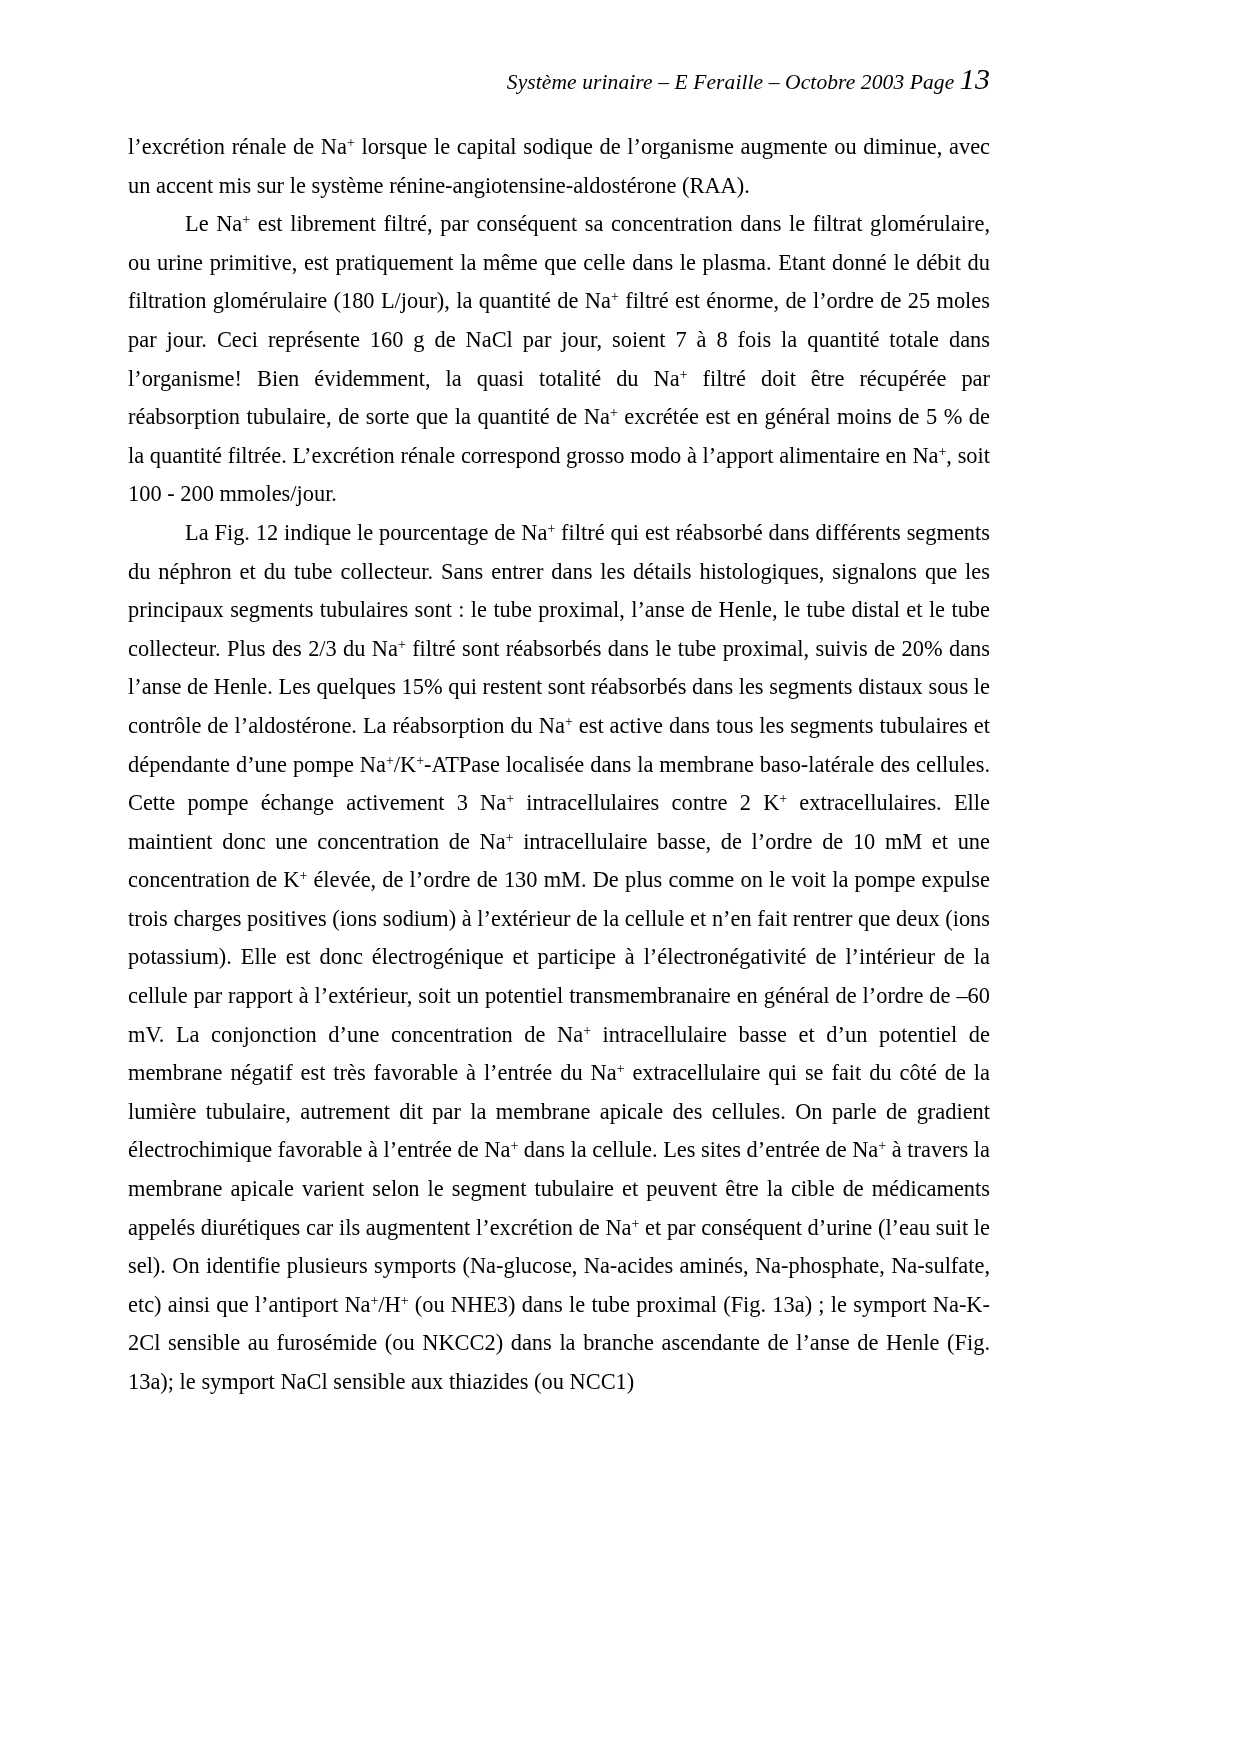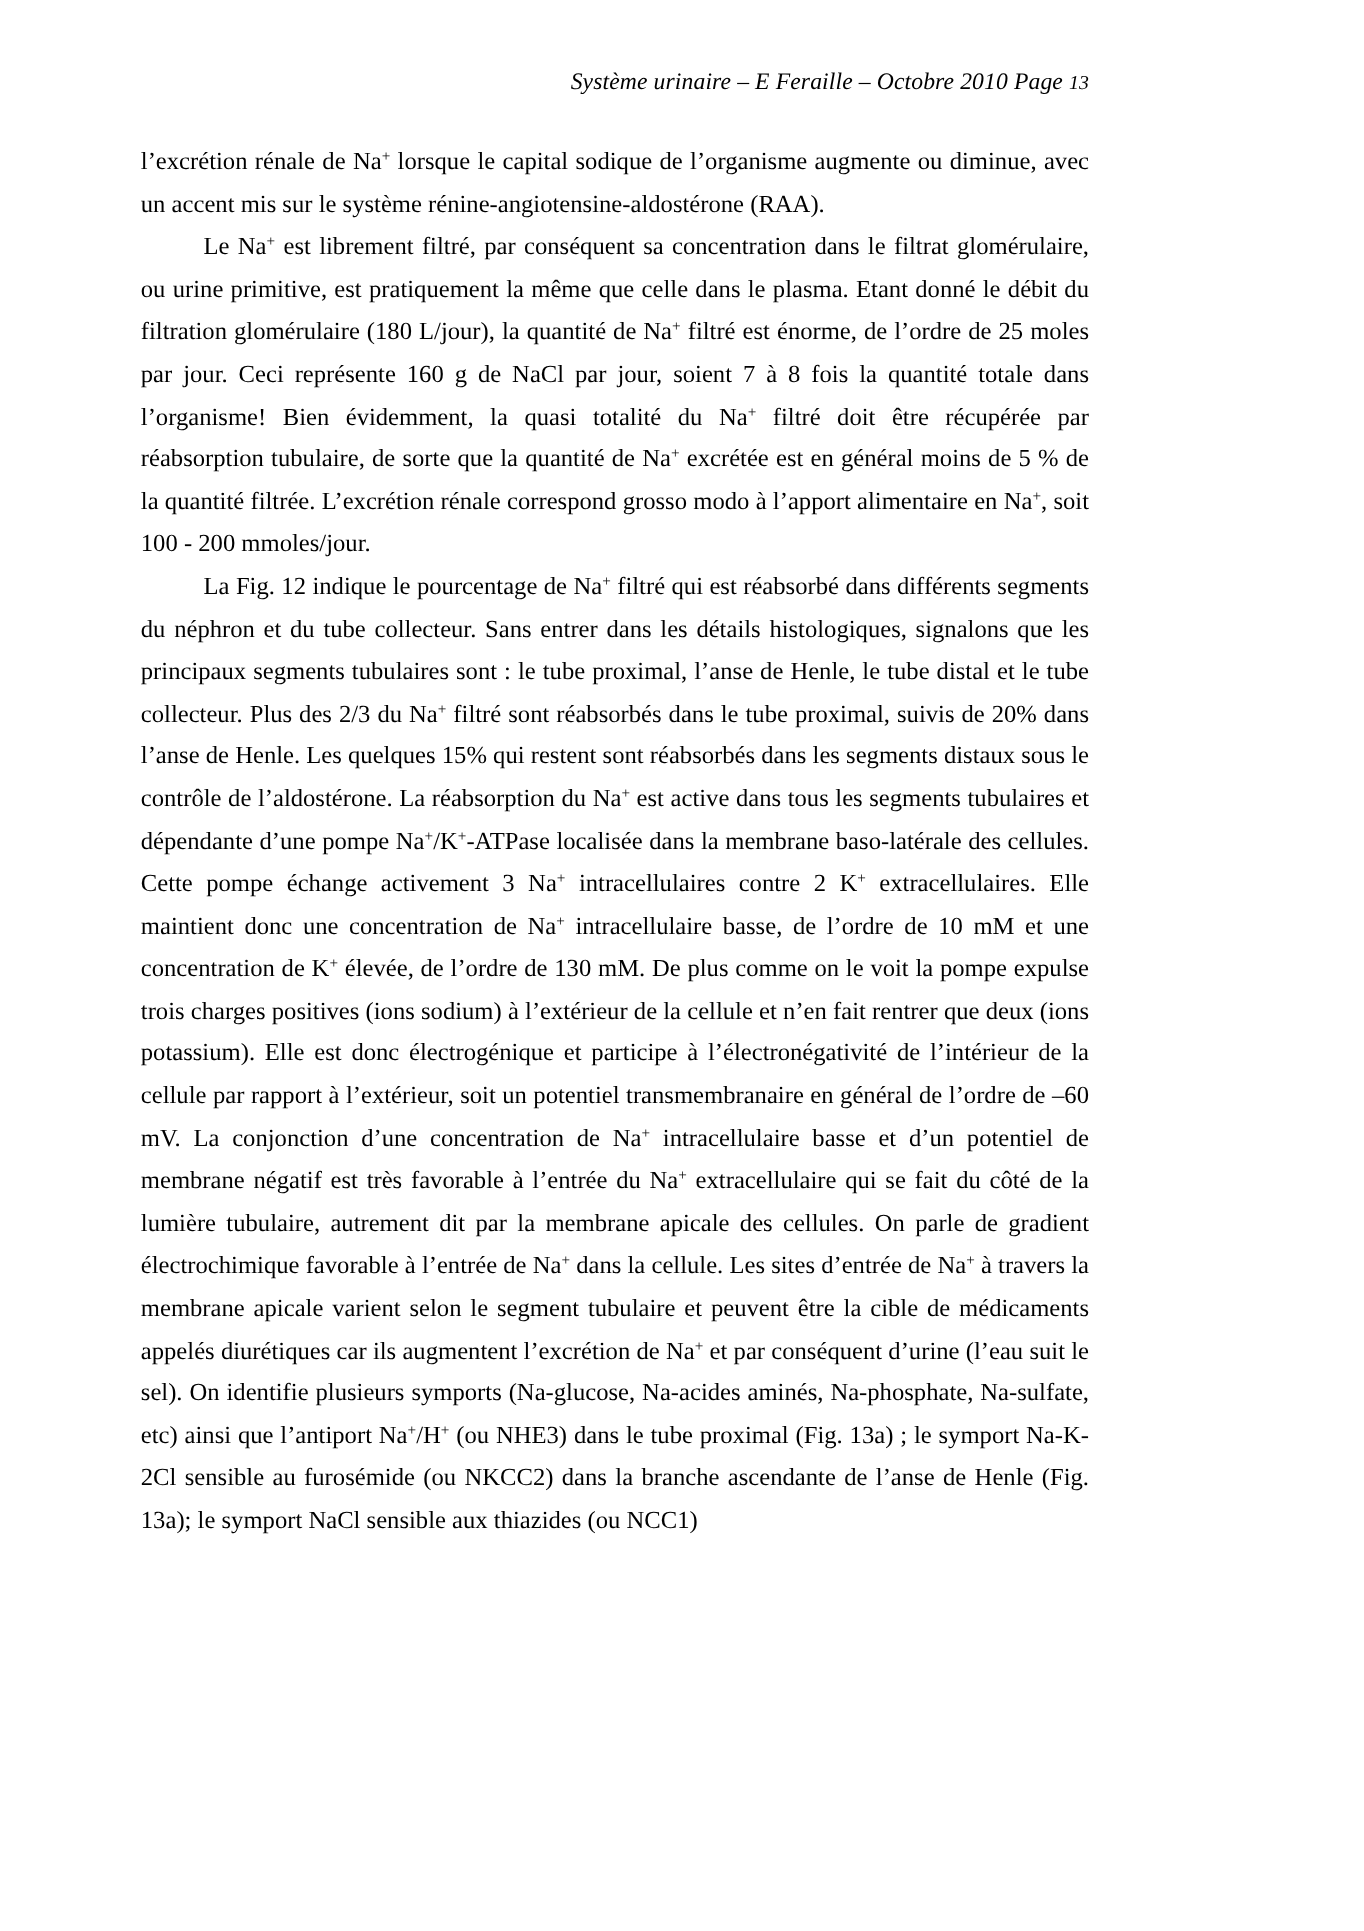--- a/index.html
+++ b/index.html
@@ -28,21 +28,21 @@
     left: 128px;
     width: 862px;
     text-align: right;
     font-style: italic;
     font-size: 21.5px;
     letter-spacing: 0.1px;
     white-space: nowrap;
   }
   .header .pagenum {
     font-style: italic;
-    font-size: 18px;
+    font-size: 30px;
   }
   .body-area {
     position: absolute;
     top: 128px;
     left: 128px;
     width: 862px;
   }
   p.para {
     margin: 0;
     padding: 0;
@@ -64,21 +64,21 @@
     vertical-align: 0.52em;
     line-height: 0;
   }
 </style>
 </head>
 <body>
 
 <div class="page">
 
   <div class="header">
-    <span>Système urinaire – E Feraille – Octobre 2010  Page </span><span class="pagenum">13</span>
+    <span>Système urinaire – E Feraille – Octobre 2003  Page </span><span class="pagenum">13</span>
   </div>
 
   <div class="body-area">
     <p class="para">l’excrétion rénale de Na<sup>+</sup> lorsque le capital sodique de l’organisme augmente ou diminue, avec un accent mis sur le <b>système rénine-angiotensine-aldostérone</b> (RAA).</p>
     <p class="para indent">Le Na<sup>+</sup> est librement filtré, par conséquent sa concentration dans le filtrat glomérulaire, ou urine primitive, est pratiquement la même que celle dans le plasma. Etant donné le débit du filtration glomérulaire (180 L/jour), la quantité de Na<sup>+</sup> filtré est énorme, de l’ordre de 25 moles par jour. Ceci représente 160 g de NaCl par jour, soient 7 à 8 fois la quantité totale dans l’organisme! Bien évidemment, la quasi totalité du Na<sup>+</sup> filtré doit être récupérée par réabsorption tubulaire, de sorte que la quantité de Na<sup>+</sup> <b>excrétée</b> est en général moins de 5 % de la quantité filtrée. L’excrétion rénale correspond grosso modo à l’apport alimentaire en Na<sup>+</sup>, soit 100 - 200 mmoles/jour.</p>
     <p class="para indent">La <b>Fig. 12</b> indique le pourcentage de Na<sup>+</sup> filtré qui est réabsorbé dans différents segments du néphron et du tube collecteur. Sans entrer dans les détails histologiques, signalons que les principaux segments tubulaires sont : le tube proximal, l’anse de Henle, le tube distal et le tube collecteur. Plus des 2/3 du Na<sup>+</sup> filtré sont réabsorbés dans le tube proximal, suivis de 20% dans l’anse de Henle. Les quelques 15% qui restent sont réabsorbés dans les segments distaux sous le contrôle de l’aldostérone. La réabsorption du Na<sup>+</sup> est <b>active</b> dans tous les segments tubulaires et dépendante d’une <b>pompe Na</b><b><sup>+</sup></b><b>/K</b><b><sup>+</sup></b><b>-ATPase</b> localisée dans la membrane baso-latérale des cellules. Cette pompe échange activement 3 Na<sup>+</sup> intracellulaires contre 2 K<sup>+</sup> extracellulaires. Elle maintient donc une concentration de Na<sup>+</sup> intracellulaire basse, de l’ordre de 10 mM et une concentration de K<sup>+</sup> élevée, de l’ordre de 130 mM. De plus comme on le voit la pompe expulse trois charges positives (ions sodium) à l’extérieur de la cellule et n’en fait rentrer que deux (ions potassium). Elle est donc électrogénique et participe à l’électronégativité de l’intérieur de la cellule par rapport à l’extérieur, soit un potentiel transmembranaire en général de l’ordre de –60 mV. La conjonction d’une concentration de Na<sup>+</sup> intracellulaire basse et d’un potentiel de membrane négatif est très favorable à l’entrée du Na<sup>+</sup> extracellulaire qui se fait du côté de la lumière tubulaire, autrement dit par la membrane apicale des cellules. On parle de gradient électrochimique favorable à l’entrée de Na<sup>+</sup> dans la cellule. Les sites d’entrée de Na<sup>+</sup> à travers la membrane apicale varient selon le segment tubulaire et peuvent être la cible de médicaments appelés diurétiques car ils augmentent l’excrétion de Na<sup>+</sup> et par conséquent d’urine (l’eau suit le sel). On identifie plusieurs <b>symports</b> (Na-glucose, Na-acides aminés, Na-phosphate, Na-sulfate, etc) ainsi que l’<b>antiport Na</b><b><sup>+</sup></b><b>/H</b><b><sup>+</sup></b> (ou NHE3) dans le tube proximal (<b>Fig. 13a</b>) ; le <b>symport Na-K-2Cl</b> sensible au furosémide (ou NKCC2) dans la branche ascendante de l’anse de Henle (<b>Fig. 13a</b>); le <b>symport NaCl</b> sensible aux thiazides (ou NCC1)</p>
   </div>
 
 </div>
 

